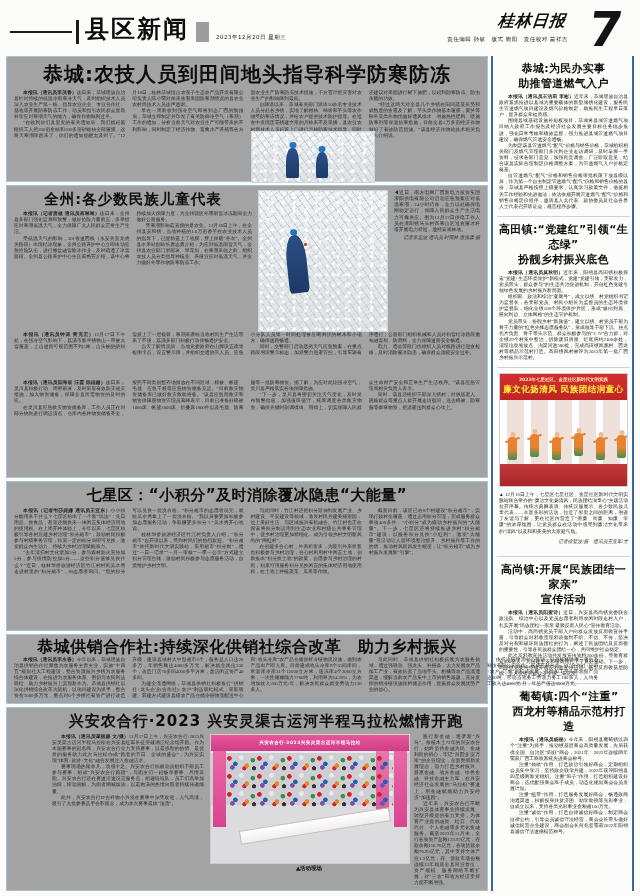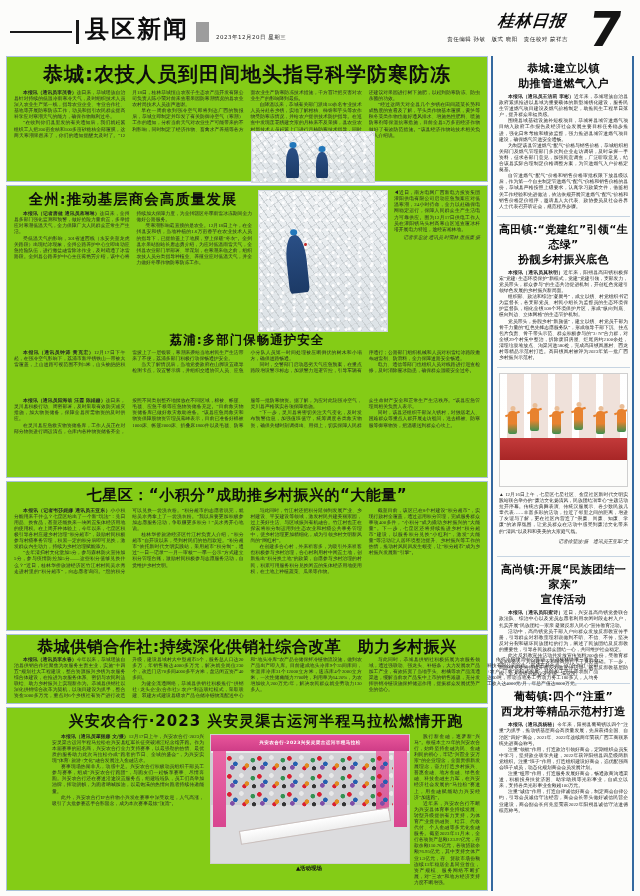--- a/index.html
+++ b/index.html
@@ -16,21 +16,21 @@
   .h-credits{position:absolute;right:72px;top:36px;font:5.5px/7px "DejaVu Sans",sans-serif;color:#222;letter-spacing:.5px;}
   .h-mast{position:absolute;right:74px;top:12px;font:italic 900 16px/18px "Liberation Serif",serif;transform:skew(-6deg);color:#0d0d0d;letter-spacing:1px;}
   .h-page{position:absolute;right:18px;top:4px;font:900 48px/50px "DejaVu Sans",sans-serif;transform:skew(-8deg);color:#141414;}
 
   
   .bodywrap{position:absolute;left:6px;top:56px;right:6px;bottom:5px;display:flex;}
   main.maincol{width:482px;display:flex;flex-direction:column;gap:3px;}
   .vdiv{width:2px;background:#35699f;margin:0 2px 0 3px;}
   aside.sidebar{flex:1;border-right:2px solid #35699f;padding:0 2px 0 2px;display:flex;flex-direction:column;}
 
-  .box{border:1px solid #a9c2d8;background:#84cc16;padding:4px 7px;position:relative;box-sizing:border-box;}
+  .box{border:1px solid #a9c2d8;background:#a3a3a3;padding:4px 7px;position:relative;box-sizing:border-box;}
 
   
   .cols{column-gap:7px;font-size:4.8px;line-height:6.1px;text-align:justify;color:#272727;}
   .c4{column-count:4;}
   .c2{column-count:2;}
   .cols p,.capcol p,.sb-body p{margin:0;text-indent:1.9em;}
   .byline{font-weight:bold;font-family:"DejaVu Sans",sans-serif;}
 
   h2.art{margin:0 0 3px 0;text-align:center;font-family:"DejaVu Sans",sans-serif;color:#0d0d0d;}
   h2 .loc{font-weight:700;}
@@ -84,21 +84,21 @@
      radial-gradient(circle at 18% 80%, #7a4fa0 2px, transparent 2.6px),
      radial-gradient(circle at 58% 85%, #c23 1.8px, transparent 2.4px),
      radial-gradient(circle at 90% 85%, #333 1.8px, transparent 2.4px);
      background-size:30px 18px;filter:saturate(1.1);}
   .ma-barrier{position:absolute;left:28px;top:84px;width:150px;height:12px;background:linear-gradient(#fff,#eee);border:1px solid #cabfbc;transform:rotate(-9deg);}
   .ma-caption{font:bold 5.5px/9px "DejaVu Sans",sans-serif;text-align:center;color:#111;}
   .ma-right{flex:1;}
 
   
   .sb-art{padding:5px 2px 6px 2px;border-bottom:1px solid #c7d5e2;}
-  .sb-art:last-child{border-bottom:none;}
+  .sb-art:last-child{border-bottom:none;margin-left:11px;}
   .sb-title{margin:0 0 3px 0;text-align:center;font-family:"DejaVu Sans",sans-serif;color:#0d0d0d;font-size:11px;line-height:15px;letter-spacing:.3px;}
   .sb-title .ttl{font-weight:900;}
   .sb-body{font-size:4.8px;line-height:6.1px;text-align:justify;color:#272727;}
 
   .stage-photo{height:112px;border:1px solid #cfcfcf;}
   .stage-top{height:26px;background:linear-gradient(#d22f2f,#bf2424);color:#fff;text-align:center;overflow:hidden;}
   .stage-top .l1{font:bold 4.5px/7px "DejaVu Sans",sans-serif;padding-top:2px;color:#ffe9b0;}
   .stage-top .l2{font:900 8.5px/12px "DejaVu Sans",sans-serif;color:#fff23e;letter-spacing:.5px;}
   .stage-mid{position:relative;height:64px;background:repeating-linear-gradient(90deg, rgba(255,255,255,.9) 0 7px, #efe1da 7px 24px);}
   .dancer{position:absolute;bottom:4px;width:9px;height:23px;border-radius:4px 4px 2px 2px;background:linear-gradient(#e8822f 55%,#3f8f4f);}
@@ -139,56 +139,55 @@
         </div>
         <div class="ph frost-bg lead-photo">
           <div class="fig f1"></div>
           <div class="fig f2"></div>
         </div>
       </section>
 
       <section class="box" style="height:297px;">
         <div class="qz-row">
           <div class="qz-left">
-            <h2 class="art qz-h"><span class="loc">全州:</span><span class="ttl">推动基层商会高质量发展</span></h2>
+            <h2 class="art qz-h"><span class="loc">全州:</span><span class="ttl">各少数民族儿童代表</span></h2>
             <div class="cols c2" style="height:118px;">
               <p><b class="byline">本报讯（记者唐健 通讯员蒋琳琳）</b><span>连日来，全州县多部门强化监测和预警，做好抢险力量前置，多举措应对寒潮低温天气，全力保障广大人民群众正常生产生活。</span></p>
               <p>受低温天气的影响，301省道西线（永安关至龙虎关路段）出现结冰现象，全州公路养护中心立即出动应急抢险队伍，进行撒盐融雪除冰作业，及时疏通了冰雪路段。全州县公路养护中心主任蒋艳芳介绍，该中心将持续加大保障力度，为全州辖区冬季雨雪冰冻期间全力做好公路服务。</p>
               <p>受寒潮影响最直接的是农业。12月18日上午，在全州县安和镇，当地种植的1.6万亩香芋在农业技术人员的指导下，已提前盖上了地膜，穿上保暖“冬衣”。全州县水果站副站长唐志勇介绍，为应对低温雨雪天气，全州县农业部门早部署、早谋划，在寒潮来临之前，组织农技人员分类指导种植业、养殖业应对低温天气，并全力做好冬季作物防寒防冻工作。</p>
             </div>
           </div>
           <div class="ph frost-bg worker-photo">
             <div class="fig f1">
                 <span class="hand"></span>
               </div>
           </div>
           <div class="capcol">
             <p style="text-indent:0;">◀近日，南方电网广西新电力投资集团灌阳供电有限公司启动应急预案应对低温寒潮，24小时待命，全力以赴确保电网稳定运行，保障人民群众生产生活电力可靠供应。图为12月17日供电工作人员在灌阳镇马头村高寒山区巡查覆冰杆塔开展电力特巡，途经雾凇林地。</p>
             <p class="credit">记者李忠波 通讯员 时荣林 唐振廉 摄</p>
           </div>
         </div>
 
-        <h2 class="art sub-h"><span class="loc">荔浦:</span><span class="ttl">多部门保畅通护安全</span></h2>
         <div class="cols c4" style="height:48px;">
           <p><b class="byline">本报讯（通讯员钟涛 黄克宏）</b><span>12月17日下午起，在强冷空气影响下，荔浦市新坪镇铁山一带被大雪覆盖，上山道路可视范围不到5米，山头被皑皑积雪披上了一层银装，寒潮来袭给当地村民生产生活带来了不便，荔浦多部门积极行动保畅通护安全。</span></p>
           <p>当天了解情况后，当地党委政府在山脚设置疏导检测卡点，设置警示牌，并组织交通协管人员、应急小分队人员第一时间处理被压断倒伏的树木和小塌方，确保道路畅通。</p>
           <p>同时，交警部门启动恶劣天气应急预案，在重点路段增设警示标志，加派警力巡逻管控，引导车辆有序通行；公路部门组织机械和人员对积雪结冰路段撒布融雪剂、防滑料，全力保障道路安全畅通。</p>
           <p>电力、通信等部门也组织人员对线路进行巡查检修，及时消除覆冰隐患，确保群众温暖安全过冬。</p>
         </div>
 
         <div class="cols c4" style="height:62px;">
           <p><b class="byline">本报讯（通讯员阳海翁 汪霞 陈娟姗）</b><span>连日来，灵川县积极行动、周密部署，及时采取有效防灾减灾措施，加大物资储备，保障全县所需物资的及时供应。</span></p>
           <p>在灵川县应急救灾物资储备库，工作人员正在对部分物资进行调运清点，仓库内各种物资储备齐全，按照不同类别整齐地摆放在不同区域，棉被、帐篷、毛毯、应急干粮等应急物资储备充足。“目前救灾物资储备库已做好救灾救助准备。”该县应急局救灾和物资保障股物资管理员蒋峰表示，目前已准备好棉被1000床、帐篷2000床、折叠床1800件以及毛毯、防寒服等一批防寒物资。据了解，为应对此轮强冷空气，灵川县严格落实各项保障措施。</p>
           <p>“下一步，灵川县将密切关注天气变化，及时发布预警信息，加强值班值守，统筹调度各类救灾物资，确保关键时刻调得出、用得上，切实保障人民群众生命财产安全和正常生产生活秩序。”该县应急管理局相关负责人表示。</p>
           <p>同时，该县还组织干部深入镇村，对独居老人、困难群众等重点人群开展走访慰问，送去棉被、防寒服等御寒物资，把温暖送到群众心坎上。</p>
         </div>
       </section>
 
       <section class="box" style="height:150px;">
-        <h2 class="art qx-h"><span class="loc">七星区：</span><span class="ttl">“小积分”成助推乡村振兴的“大能量”</span></h2>
+        <h2 class="art qx-h"><span class="loc">七星区：</span><span class="ttl">“小积分”及时消除覆冰隐患“大能量”</span></h2>
         <div class="cols c4" style="height:118px;">
           <p><b class="byline">本报讯（记者韦莎妮娜 通讯员王亚东）</b><span>小小积分能用来干什么？七星区给出了一个新“玩法”：兑日用品、换食品，甚至还能换来一块闲置集体经济用地的使用权。在上周开种体验上，今年以来，七星区积极引导各村庄建乡村治理“积分超市”，鼓励村民积极参与村级事务管理，积累一定的积分后即可兑换，激发群众内生动力，持续为乡村治理赋能添力。</span></p>
           <p>“去年清扫村文化堂加5分，参与森林防火宣传加5分，参与疫情防控加5分——这些积分值够兑换什么？”近日，桂林华侨旅游经济区竹江村村民吴水秀走进村里的“积分超市”，向志愿者询问。“您的积分可以兑换一袋洗衣粉。”积分超市的志愿者说完，就给吴水秀拿上了一袋洗衣粉。“我以后要更加积极参加志愿服务活动，争取赚更多积分！”吴水秀开心地说。</p>
           <p>桂林华侨旅游经济区竹江村负责人介绍，“积分超市”自开设以来，受到村民们的热烈欢迎。“积分超市”依托新时代文明实践站，采用超市“积分制”，通过“一日一记录”“一月一审核”“一季一公示”方式建立积分管理台账，激励村民积极参与志愿服务活动，自觉维护乡村文明。</p>
           <p>与此同时，竹江村还把积分延伸到发展产业、乡村建设、平安建设等领域，激发村民共建美丽家园，过上美好生活、与区域振兴有机融合。竹江村也正在探索将积分制运用到生态农业和村级公共事务管理中，使乡村治理更加精细化，成为引领乡村文明新风尚的“网红村”。</p>
           <p>在创建多合心村，外来租客多，为吸引外来租客也积极参与乡村治理，合心村利用村中闲置土地，创新推出“积分换土地”的政策，自愿参与乡村治理的村民，积累可用服务积分兑换闲置的集体经济用地使用权，在土地上种植蔬菜、瓜果等作物。</p>
           <p>截至目前，该区已在8个村建设“积分超市”，实现行政村全覆盖，通过运用积分管理，完成服务群众事项400多件，“小积分”成为撬动乡村振兴的“大能量”。下一步，七星区还将持续推进乡村“积分超市”建设，以服务积分兑换“小红利”，激发“大能量”等活动让人居环境整治提升、乡村振兴等工作的热情，推动村风民风发生蜕变，让“积分超市”成为乡村振兴发展新“引擎”。</p>
         </div>
       </section>
 
@@ -228,40 +227,44 @@
         </div>
       </section>
 
     </main>
 
     <div class="vdiv"></div>
 
     <aside class="sidebar">
 
       <article class="sb-art">
-        <h3 class="sb-title"><span><span class="loc">恭城:</span><span class="ttl">建立以镇</span></span><br><span class="ttl">助推管道燃气入户</span></h3>
+        <h3 class="sb-title"><span><span class="loc">恭城:</span><span class="ttl">为民办实事</span></span><br><span class="ttl">助推管道燃气入户</span></h3>
         <div class="sb-body">
           <p><b class="byline">本报讯（通讯员王洁莉 李彬）</b><span>近年来，恭城瑶族自治县政府紧抓推进以县域为重要载体的新型城镇化建设，服务民生管道燃气项目建设及燃气价格制定，助推民生工程早日落户，提升群众幸福质感。</span></p>
           <p>围绕县域基础设施补短板项目，恭城将县域管道燃气项目纳入政府工作报告及经济社会发展主要目标任务稳步推进，强化日常考核和绩效监督，强力推进县城管道燃气项目建设，确保燃气管道安全通畅。</p>
           <p>为制定该县管道燃气“配气”价格与销售价格，恭城组织相关部门及燃气管理部门多次到企业走访调研，及时掌握一手资料，征求各部门意见，加强民意调查，广泛听取意见，结合该县实际合理制定价格调整方案，为管道燃气入户价格定奠基。</p>
           <p>自管道燃气“配气”价格和销售价格审批权限下放县级以后，作为第一个自主制定管道燃气“配气”价格和销售价格的县份，恭城县严格按照上级要求，认真学习政策文件，借鉴相关工作经验和先进做法，依法依规开展管道燃气“配气”价格和销售价格定价程序，邀请县人大代表、政协委员及社会各界人士代表召开听证会，规范程序步骤。</p>
         </div>
       </article>
 
       <article class="sb-art">
         <h3 class="sb-title"><span><span class="loc">高田镇:</span><span class="ttl">“党建红”引领“生态绿”</span></span><br><span class="ttl">扮靓乡村振兴底色</span></h3>
         <div class="sb-body">
           <p><b class="byline">本报讯（通讯员莫秋明）</b><span>近年来，阳朔县高田镇积极探索“党建+生态环境保护”新模式，党建“党建引领，支部发力，党员带头，群众参与”的生态共治促进机制，开创红色党建引领绿色发展的乡村振兴新局面。</span></p>
           <p>组织部、政法和综治“凝聚号”，成立以镇、村党组织书记为监督长，各支部党员、村民小组长为监督员的生态环境保护监督队，细化全镇108个环境保护片区，形成“纵向到底、横向到边、立体网格”的生态管护机制。</p>
           <p>党员带头，扮靓乡村“新颜值”，建立以镇、村党员干部为骨干力量的“红色先锋志愿服务队”，形成领导干部下沉、挂点包片负责、骨干带头示范、群众积极参与的“3+N”合力群，对全镇29个村集中整治，拆除废旧房屋、烂尾房约2100余处，清理垃圾堆放点、沟渠河道580处，完成高田镇凤凰村、西龙村等精品示范村打造。高田镇凤村被评为2023年第一批广西乡村振兴示范村。</p>
         </div>
       </article>
 
       <article class="sb-art">
         <div class="ph stage-photo">
+          <div class="stage-top">
+            <div class="l1">2023年七星社区、金星社区新时代文明实践</div>
+            <div class="l2">廉文化扬清风 民族团结润童心</div>
+          </div>
           <div class="stage-mid">
             <div class="dancer" style="left:8px;"></div>
             <div class="dancer" style="left:30px;bottom:7px;"></div>
             <div class="dancer" style="left:52px;"></div>
             <div class="dancer" style="left:74px;bottom:8px;"></div>
             <div class="dancer" style="left:96px;"></div>
             <div class="dancer" style="left:117px;bottom:6px;"></div>
           </div>
           <div class="stage-floor"></div>
         </div>

